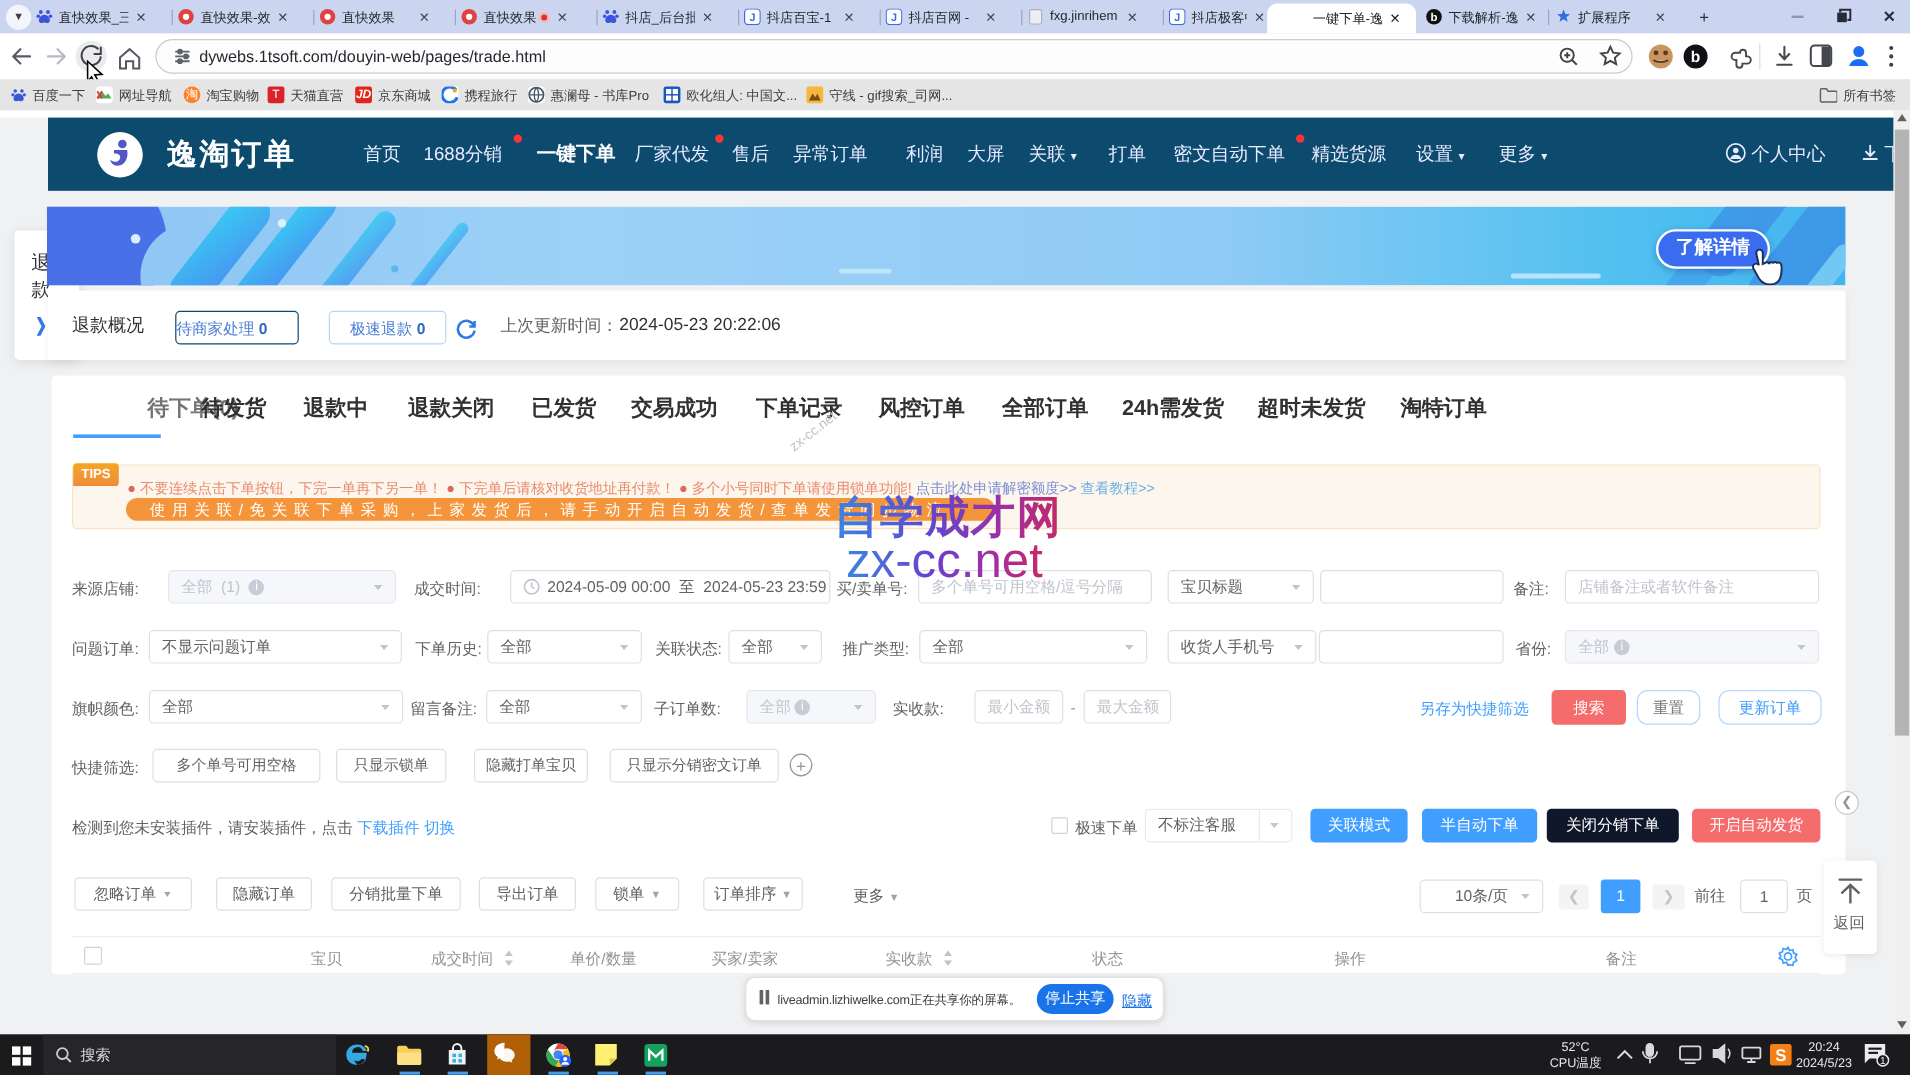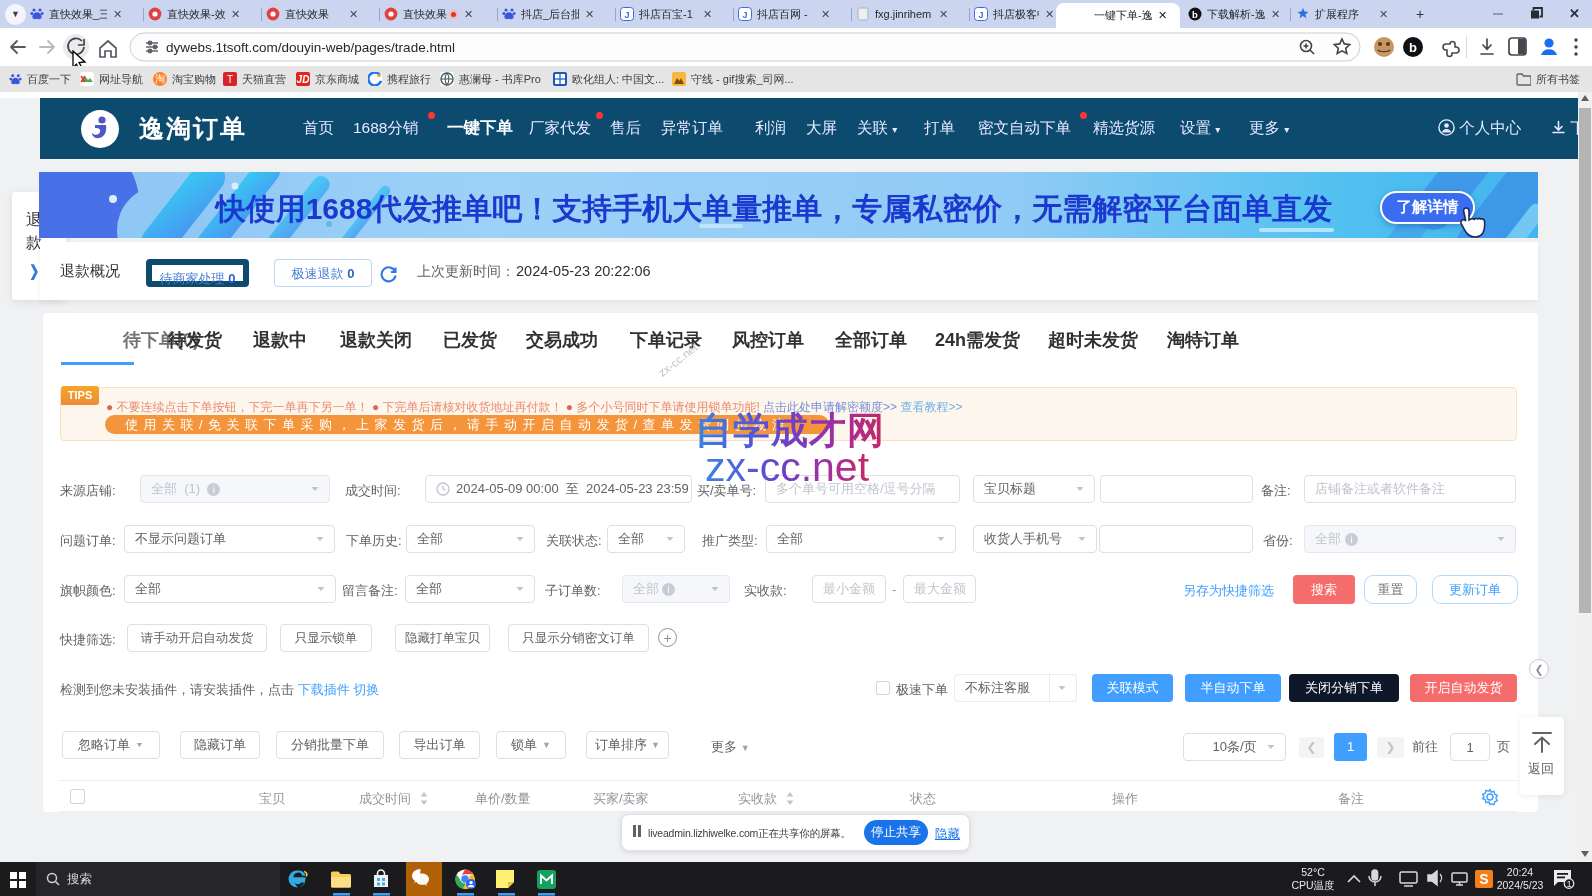--- a/index.html
+++ b/index.html
@@ -349,29 +349,28 @@
         </g>
         <g fill="#3c8fe6" opacity="0.75">
           <rect x="1395" y="-40" width="40" height="105" rx="20" transform="rotate(38 1415 12)"></rect>
           <rect x="1440" y="-20" width="55" height="130" rx="27" transform="rotate(38 1467 45)"></rect>
           <rect x="1345" y="30" width="26" height="90" rx="13" transform="rotate(38 1358 75)" opacity="0.6"></rect>
         </g>
         <rect x="1470" y="25" width="16" height="80" rx="8" transform="rotate(38 1478 65)" fill="#7fd4f5" opacity="0.8"></rect>
         <rect x="660" y="52" width="44" height="4" rx="2" fill="#bfe9fb" opacity="0.9"></rect>
         <rect x="1220" y="56" width="75" height="4" rx="2" fill="#bfe9fb" opacity="0.9"></rect>
       </svg>
-      <div style="position:absolute;left:150px;top:17px;width:1170px;text-align:center;font-size:30px;font-weight:bold;color:#1c39cf;letter-spacing:0;white-space:nowrap;">快使用1688代发推单吧！支持手机大单量推单，专属私密价，无需解密平台面单直发</div>
       <div style="position:absolute;left:1341px;top:19px;width:95px;height:33px;background:#3a6cf0;border:2.5px solid #fff;border-radius:17px;text-align:center;line-height:28px;font-size:15.5px;font-weight:bold;color:#fff;box-shadow:0 2px 6px rgba(0,40,120,0.3);">了解详情</div>
       <svg width="34" height="36" viewBox="0 0 34 36" style="position:absolute;left:1415px;top:34px;">
         <path d="M12 2c1.8 0 3 1.2 3 3v9l2-1c1-.6 2.4-.4 3.2.4.8-1 2.4-1.2 3.4-.4.9-.7 2.2-.7 3.1 0 1.3-.6 3-.2 3.6 1.4.5 1.3.7 6.6-.6 10.6-1.2 3.8-3.3 6-8.7 6-4.8 0-7-1.6-9.3-5.2L7.3 18c-1-1.6-.4-3.3 1-4 1.2-.6 2.5-.2 3.4 1l-2-9.5C9.3 3.7 10.3 2 12 2z" fill="#fff" stroke="#1c2b57" stroke-width="1.6"></path>
       </svg>
     </div>
     <div class="abs" id="refundrow">
       <div style="position:absolute;left:20px;top:20px;font-size:15px;color:#303133;">退款概况</div>
-      <div style="position:absolute;left:106px;top:17px;width:103px;height:28px;border:6px solid #0c4a6e;border-radius:4px;font-size:13px;color:#4a7fd4;text-align:center;line-height:27px;">待商家处理 <b style="color:#2e66c9;">0</b></div>
+      <div style="position:absolute;left:106px;top:17px;width:103px;height:28px;border:1px solid #0c4a6e;border-radius:4px;font-size:13px;color:#4a7fd4;text-align:left;line-height:27px;">待商家处理 <b style="color:#2e66c9;">0</b></div>
       <div style="position:absolute;left:234px;top:17px;width:98px;height:28px;border:1px solid #b9d4f5;border-radius:4px;font-size:13px;color:#4a7fd4;text-align:center;line-height:27px;">极速退款 <b style="color:#2e66c9;">0</b></div>
       <svg width="19" height="19" viewBox="0 0 19 19" style="position:absolute;left:339px;top:22px;">
         <path d="M16 7.5a7 7 0 1 0 .5 4 M16.5 3.5v4.5H12" fill="none" stroke="#2f7ae5" stroke-width="2.1"></path>
       </svg>
       <div style="position:absolute;left:377px;top:21px;font-size:14px;color:#606266;">上次更新时间：</div>
       <div style="position:absolute;left:476px;top:21px;font-size:14.5px;color:#303133;">2024-05-23 20:22:06</div>
     </div>
     <div class="abs" id="card">
       <div class="etab" style="left:34px;color:#737373;margin-left:46px;">待下单(0)</div>
       <div style="position:absolute;left:18px;top:49px;width:73px;height:3px;background:#409eff;"></div>
@@ -436,21 +435,21 @@
       <div class="lbl" style="left:849px;top:269px;color:#909399;">-</div>
       <div class="inp" style="left:860px;top:262px;width:73px;">
         <span class="ph">最大金额</span>
       </div>
       <div class="lbl link" style="left:1140px;top:269px;">另存为快捷筛选</div>
       <div class="cbtn" style="left:1250px;top:262px;width:62px;height:29px;background:#f56c6c;">搜索</div>
       <div class="btn" style="left:1321px;top:262px;width:53px;height:29px;color:#737373;border-color:#b3d8ff;border-radius:9px;">重置</div>
       <div class="btn" style="left:1389px;top:262px;width:86px;height:29px;color:#409eff;border-color:#b3d8ff;border-radius:9px;">更新订单</div>
 
       <div class="lbl" style="left:17px;top:318px;">快捷筛选:</div>
-      <div class="btn" style="left:84px;top:311px;width:140px;font-size:12.5px;">请手动开启自动发货</div>
+      <div class="btn" style="left:84px;top:311px;width:140px;font-size:12.5px;">多个单号可用空格</div>
       <div class="btn" style="left:237px;top:311px;width:92px;font-size:12.5px;">只显示锁单</div>
       <div class="btn" style="left:352px;top:311px;width:95px;font-size:12.5px;">隐藏打单宝贝</div>
       <div class="btn" style="left:465px;top:311px;width:141px;font-size:12.5px;">只显示分销密文订单</div>
       <div style="position:absolute;left:615px;top:315px;width:19px;height:19px;border:1px solid #909399;border-radius:50%;color:#909399;font-size:14px;text-align:center;line-height:18px;">+</div>
 
       <div class="lbl" style="left:17px;top:368px;">检测到您未安装插件，请安装插件，点击 <span class="link">下载插件</span> <span class="link">切换</span></div>
       <div style="position:absolute;left:833px;top:368px;width:14px;height:14px;border:1px solid #cfd3da;border-radius:2px;background:#fff;"></div>
       <div class="lbl" style="left:853px;top:368px;">极速下单</div>
       <div class="inp" style="left:911px;top:361px;width:123px;border-color:#e8eaee;">不标注客服<div style="position:absolute;right:26px;top:0;width:1px;height:26px;background:#e8eaee;"></div><span class="chev">▼</span></div>
       <div class="cbtn" style="left:1049px;top:361px;width:81px;background:#409eff;">关联模式</div>

